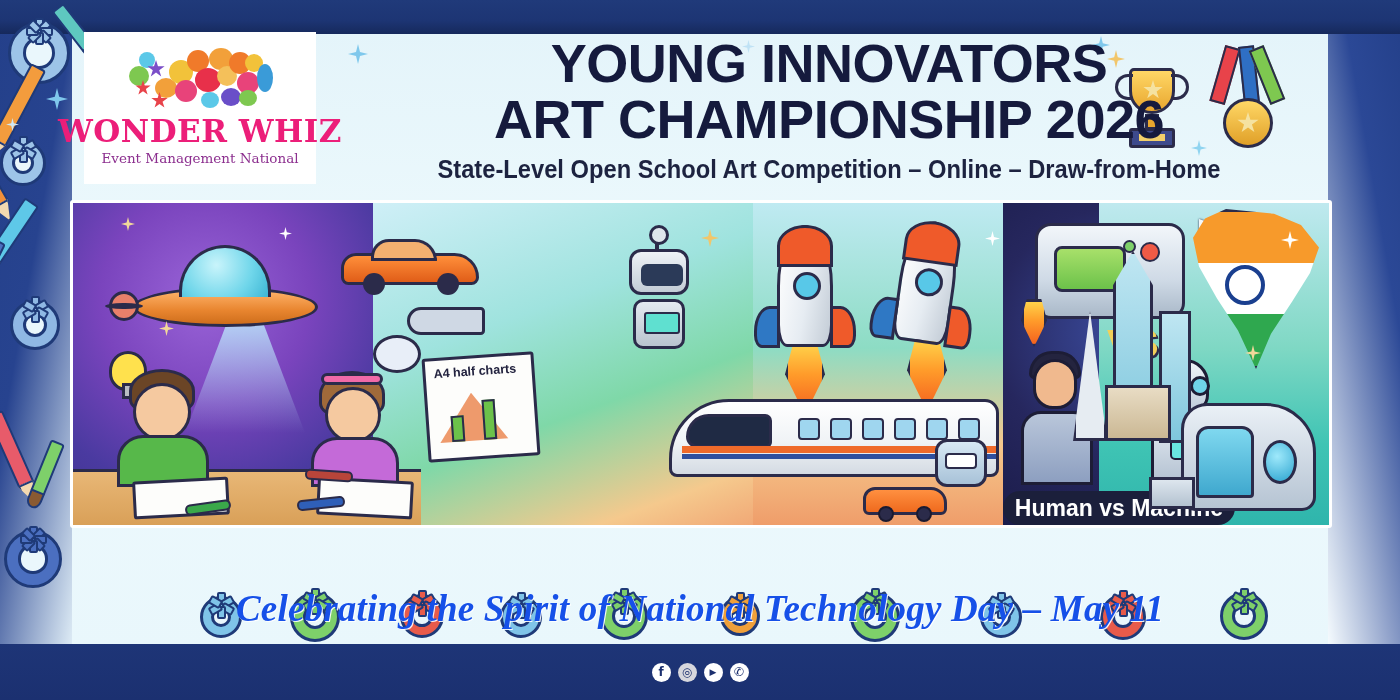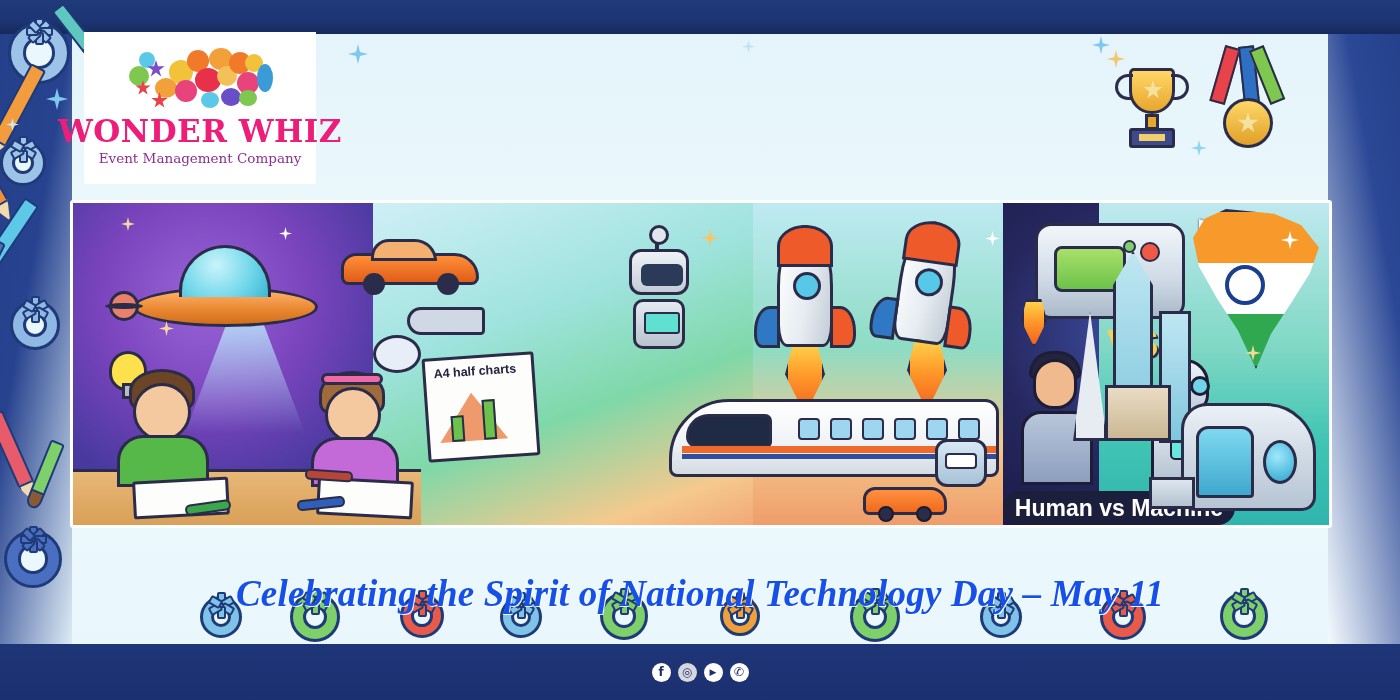--- a/index.html
+++ b/index.html
@@ -433,21 +433,21 @@
     border:3px solid #2b2b4a;
   }
   .car .wheel {
     position:absolute; bottom:-10px; width:16px; height:16px;
     border-radius:50%; background:#2b2b4a; border:2px solid #1a1a30;
   }
 
   
   .tagline-zone {
     position:absolute; left:72px; right:72px; top:572px; height:72px;
-    display:flex; justify-content:center; z-index:9;
+    display:flex; align-items:center; justify-content:center; z-index:9;
   }
   .tagline {
     font-family:"Liberation Serif", serif;
     font-weight:bold; font-style:italic;
     font-size:37px; color:#1650e8;
     letter-spacing:.2px; white-space:nowrap;
     text-shadow:1px 1px 0 rgba(255,255,255,.9);
   }
 
   
@@ -646,23 +646,28 @@
           <div class="blob" style="left:104px; top:6px; width:22px; height:22px; background:#f07a2a;"></div>
           <div class="blob" style="left:112px; top:26px; width:22px; height:22px; background:#e8437a;"></div>
           <div class="blob" style="left:120px; top:8px; width:18px; height:18px; background:#f2c23a;"></div>
           <div class="blob" style="left:96px; top:42px; width:20px; height:18px; background:#6a4ec8;"></div>
           <div class="blob" style="left:76px; top:46px; width:18px; height:16px; background:#5bc8e8;"></div>
           <div class="blob" style="left:114px; top:44px; width:18px; height:16px; background:#7ec850;"></div>
           <div class="blob" style="left:132px; top:18px; width:16px; height:28px; background:#3a9bd8;"></div>
         </div>
       </div>
       <div class="logo-name">WONDER WHIZ</div>
-      <div class="logo-sub">Event Management Company</div>
-    </div>
-
+      <div class="logo-sub">Event Management National</div>
+    </div>
+
+    <div class="title-block">
+      <div class="title-line1">YOUNG INNOVATORS</div>
+      <div class="title-line2">ART CHAMPIONSHIP 2026</div>
+      <div class="title-sub">State-Level Open School Art Competition – Online – Draw-from-Home</div>
+    </div>
   </div>
 
   <div class="award-zone">
 
     <div style="position:absolute; left:6px; top:28px; width:66px; height:86px;">
       <div style="position:absolute;left:10px;top:0;width:46px;height:46px;
                   background:linear-gradient(180deg,#ffd766,#e8a62e);
                   border:3px solid #2b2b4a;border-radius:6px 6px 28px 28px;"></div>
       <div class="star-sm" style="left:24px;top:12px;width:20px;height:20px;background:#f5e2a0;"></div>
       <div style="position:absolute;left:-4px;top:6px;width:18px;height:26px;

